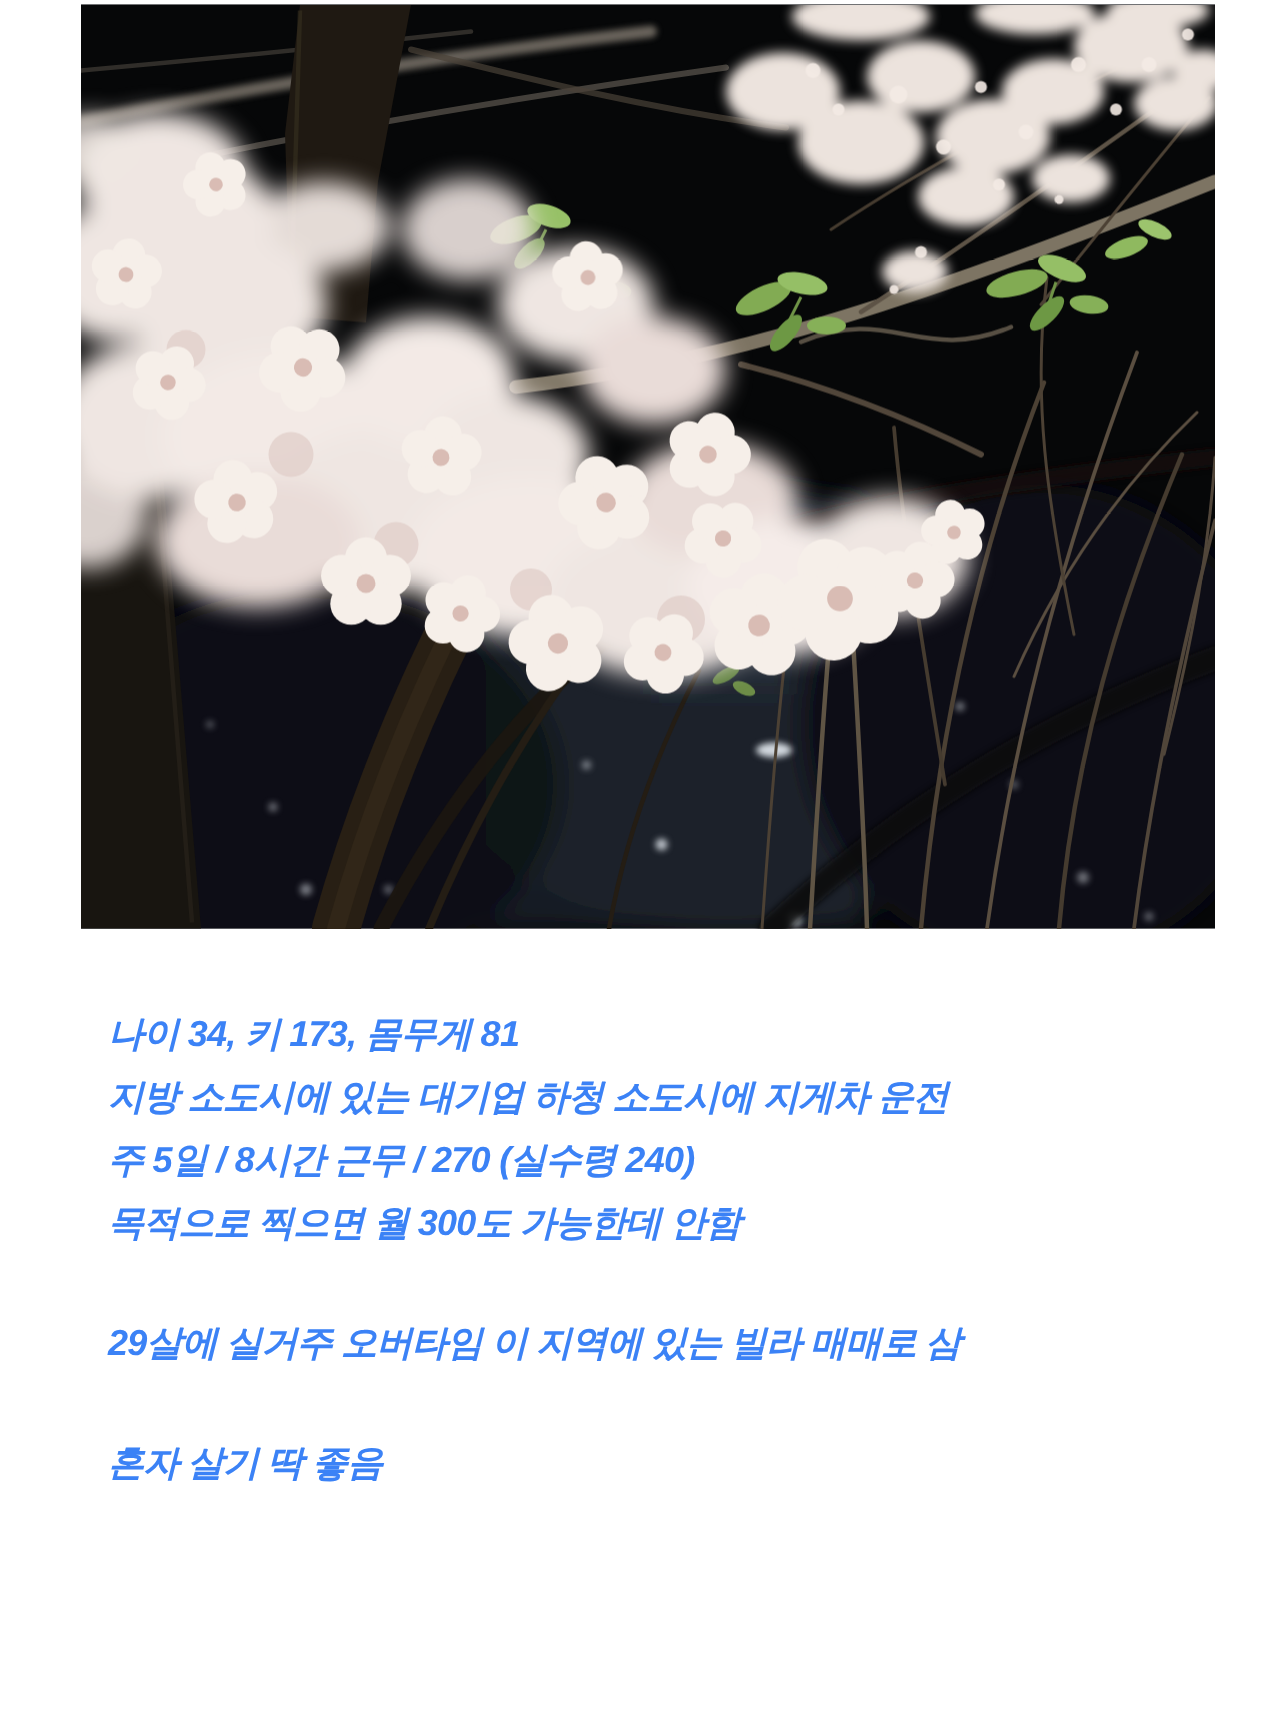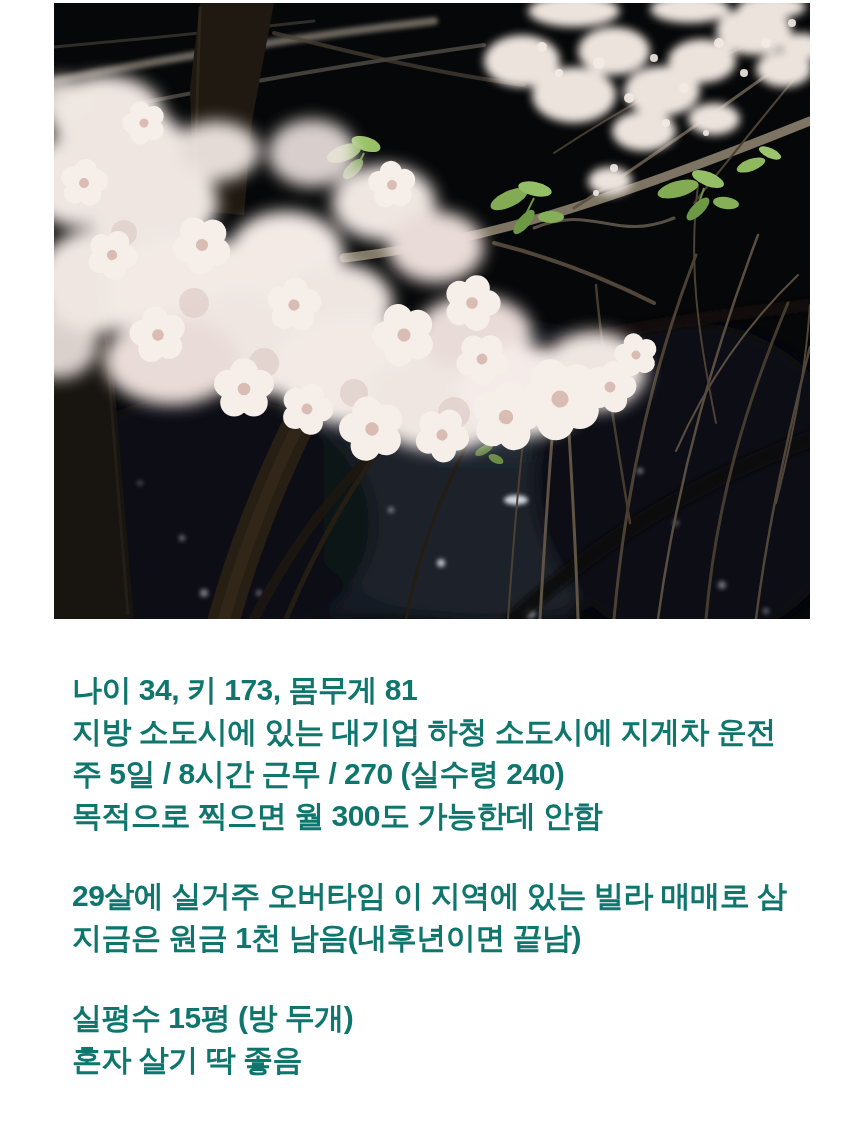--- a/index.html
+++ b/index.html
@@ -8,22 +8,22 @@
     font-family:"Liberation Sans","DejaVu Sans",sans-serif;
   }
   .page{position:relative;width:854px;height:1140px;background:#ffffff;}
   figure.photo{
     margin:3px 44px 0 54px;width:756px;height:616px;padding:0;
     overflow:hidden;background:#07080a;
   }
   figure.photo svg{display:block;width:756px;height:616px;}
   .post-text{
     margin:50px 40px 0 72px;
-    font-size:30px;font-weight:700;color:#0f766e;
-    line-height:42px;letter-spacing:-0.5px;
+    font-size:24px;font-weight:700;color:#3b82f6;
+    line-height:42px;letter-spacing:-0.5px;font-style:italic;
   }
   .post-text p{margin:0 0 38px 0;}
   .post-text .line{display:block;white-space:nowrap;}
 </style>
 </head>
 <body>
 
 <div class="page">
 
   <figure class="photo" aria-label="Night photo of white cherry blossom branches against a dark sky, with dark tree trunks, thin twigs, young green leaves and faint city lights in the background">
@@ -223,21 +223,19 @@
 
   <div class="post-text">
     <p>
       <span class="line">나이 34, 키 173, 몸무게 81</span>
       <span class="line">지방 소도시에 있는 대기업 하청 소도시에 지게차 운전</span>
       <span class="line">주 5일 / 8시간 근무 / 270 (실수령 240)</span>
       <span class="line">목적으로 찍으면 월 300도 가능한데 안함</span>
     </p>
     <p>
       <span class="line">29살에 실거주 오버타임 이 지역에 있는 빌라 매매로 삼</span>
-      <span class="line">지금은 원금 1천 남음(내후년이면 끝남)</span>
     </p>
     <p>
-      <span class="line">실평수 15평 (방 두개)</span>
       <span class="line">혼자 살기 딱 좋음</span>
     </p>
   </div>
 
 </div>
 
 </body></html>

